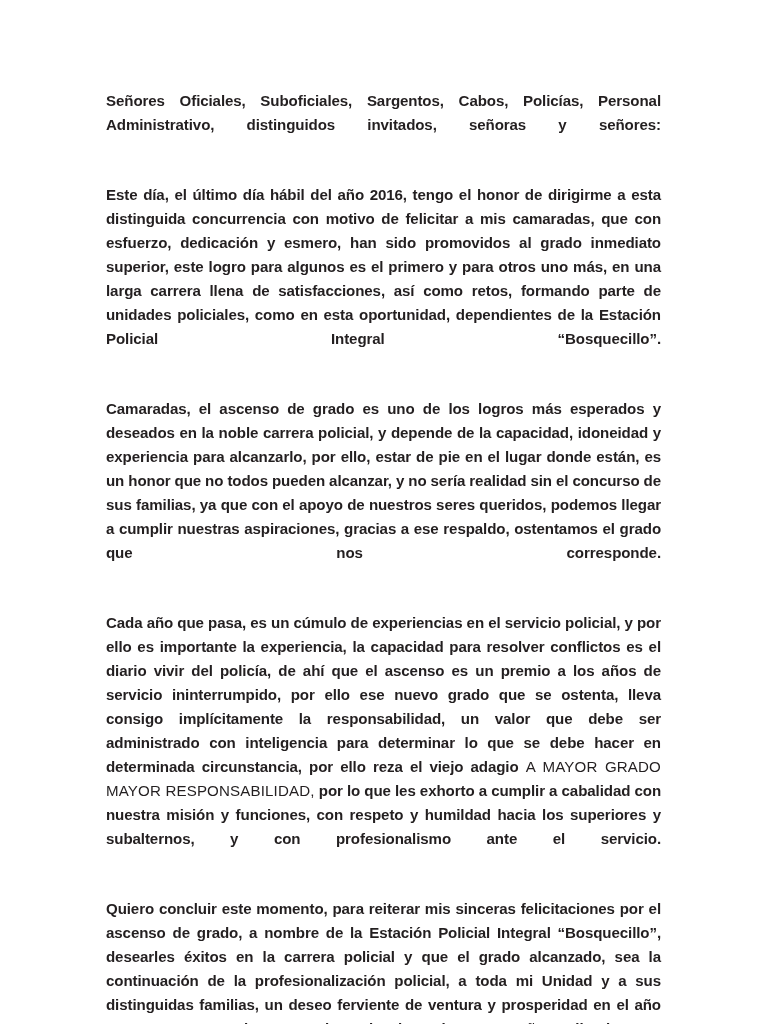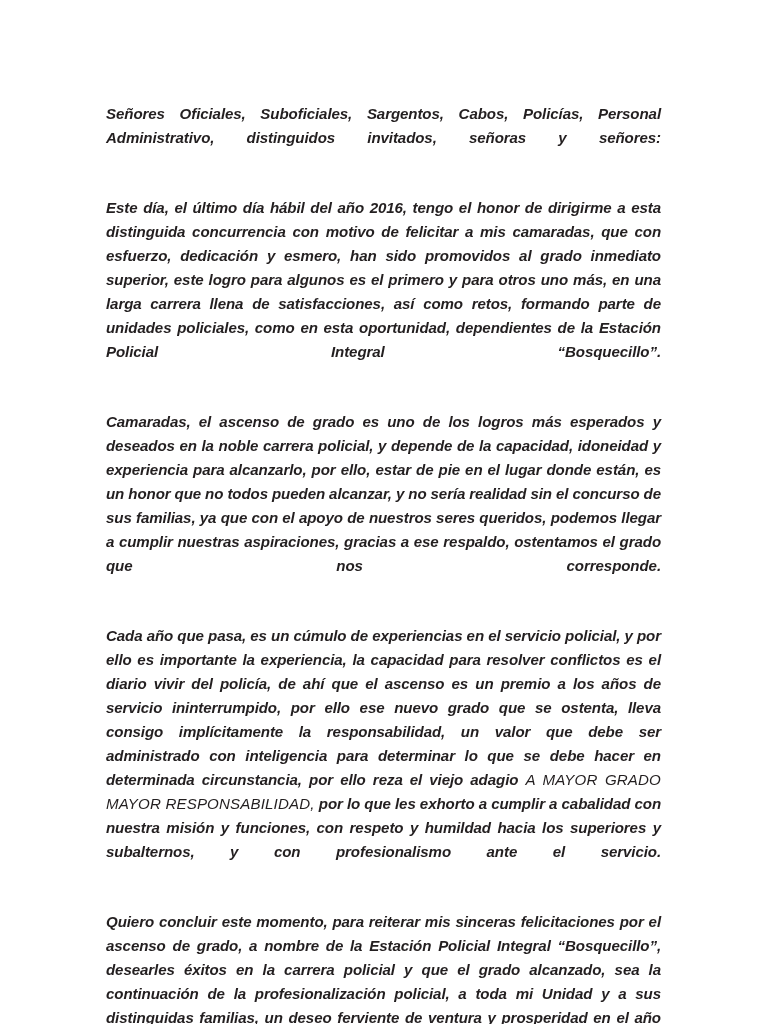--- a/index.html
+++ b/index.html
@@ -20,30 +20,29 @@
     box-sizing: border-box;
     width: 768px;
     height: 1024px;
     background: #ffffff;
     padding: 86px 107px 0 106px;
   }
   .doc-body {
     width: 555px;
   }
   p.para {
-    margin: 16px 0 22px 0;
+    margin: 3px 0 22px 0;
     font-size: 15.1px;
     line-height: 24px;
     text-align: justify;
     text-justify: inter-word;
     font-weight: 600;
     letter-spacing: -0.1px;
     word-spacing: -0.2px;
     color: #231f20;
-    font-style: italic;
     -webkit-font-smoothing: antialiased;
   }
   p.para:last-child {
     margin-bottom: 0;
   }
   
   .light {
     font-weight: 400;
     letter-spacing: 0.15px;
   }

